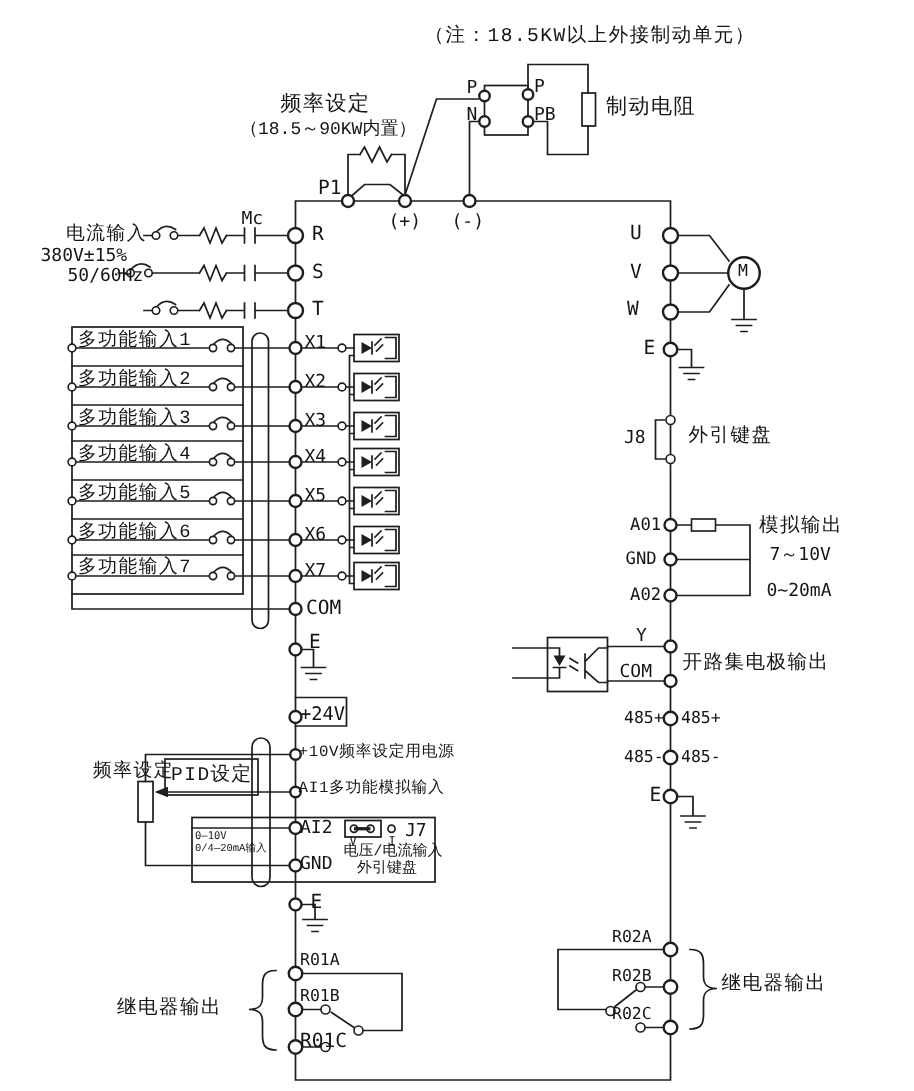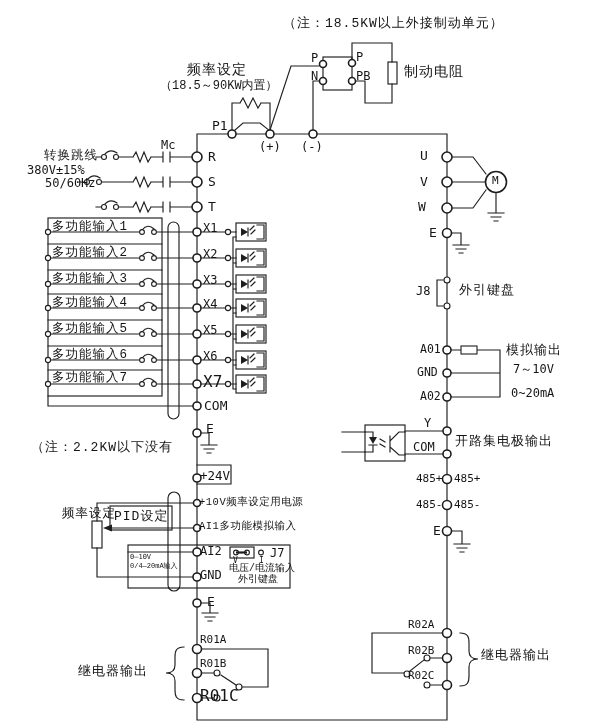--- a/index.html
+++ b/index.html
@@ -278,21 +278,21 @@
 <span class="lbl mono" style="left:212px;top:119px;font-size:13px">P1</span>
 <span class="lbl mono" style="left:259px;top:141px;font-size:12px">(+)</span>
 <span class="lbl mono" style="left:301px;top:141px;font-size:12px">(-)</span>
 
 <span class="lbl mono" style="left:311px;top:52px;font-size:12px">P</span>
 <span class="lbl mono" style="left:311px;top:70px;font-size:12px">N</span>
 <span class="lbl mono" style="left:356px;top:51px;font-size:12px">P</span>
 <span class="lbl mono" style="left:356px;top:70px;font-size:12px">PB</span>
 <span class="lbl cjk" style="left:404px;top:65px;font-size:14px">制动电阻</span>
 
-<span class="lbl cjk" style="left:44px;top:150px;font-size:12.5px">转换跳线</span>
+<span class="lbl cjk" style="left:44px;top:150px;font-size:12.5px">电流输入</span>
 <span class="lbl mono" style="left:27px;top:164px;font-size:12px">380V±15%</span>
 <span class="lbl mono" style="left:45px;top:177px;font-size:12px">50/60Hz</span>
 <span class="lbl mono" style="left:161px;top:139px;font-size:12px">Mc</span>
 <span class="lbl mono" style="left:208px;top:150px;font-size:13px">R</span>
 <span class="lbl mono" style="left:208px;top:175px;font-size:13px">S</span>
 <span class="lbl mono" style="left:208px;top:200px;font-size:13px">T</span>
 
 
 <span class="lbl cjk" style="left:52px;top:221px;font-size:12.5px">多功能输入1</span>
 <span class="lbl cjk" style="left:52px;top:247px;font-size:12.5px">多功能输入2</span>
@@ -301,45 +301,44 @@
 <span class="lbl cjk" style="left:52px;top:323px;font-size:12.5px">多功能输入5</span>
 <span class="lbl cjk" style="left:52px;top:349px;font-size:12.5px">多功能输入6</span>
 <span class="lbl cjk" style="left:52px;top:372px;font-size:12.5px">多功能输入7</span>
 
 <span class="lbl mono" style="left:203px;top:222px;font-size:12px">X1</span>
 <span class="lbl mono" style="left:203px;top:248px;font-size:12px">X2</span>
 <span class="lbl mono" style="left:203px;top:274px;font-size:12px">X3</span>
 <span class="lbl mono" style="left:203px;top:298px;font-size:12px">X4</span>
 <span class="lbl mono" style="left:203px;top:324px;font-size:12px">X5</span>
 <span class="lbl mono" style="left:203px;top:350px;font-size:12px">X6</span>
-<span class="lbl mono" style="left:203px;top:374px;font-size:16px">X7</span>
+<span class="lbl mono" style="left:203px;top:374px;font-size:12px">X7</span>
 
 <span class="lbl mono" style="left:204px;top:399px;font-size:13px">COM</span>
 <span class="lbl mono" style="left:206px;top:422px;font-size:13px">E</span>
-<span class="lbl cjk" style="left:31px;top:441px;font-size:13px">（注：2.2KW以下没有</span>
 <span class="lbl mono" style="left:200px;top:469px;font-size:12.5px">+24V</span>
 
 <span class="lbl cjk" style="left:199px;top:497px;font-size:10.5px;letter-spacing:0.5px">+10V频率设定用电源</span>
 <span class="lbl cjk" style="left:62px;top:508px;font-size:12.5px">频率设定</span>
 <span class="lbl cjk" style="left:114px;top:510px;font-size:13px">PID设定</span>
 <span class="lbl cjk" style="left:199px;top:521px;font-size:10.5px;letter-spacing:0.5px">AI1多功能模拟输入</span>
 <span class="lbl mono" style="left:200px;top:545px;font-size:12px">AI2</span>
 <span class="lbl mono" style="left:200px;top:569px;font-size:12px">GND</span>
 <span class="lbl mono" style="left:130px;top:554px;font-size:7px">0—10V</span>
 <span class="lbl cjk" style="left:130px;top:563px;font-size:7px;letter-spacing:0">0/4—20mA输入</span>
 <span class="lbl mono" style="left:270px;top:547px;font-size:12px">J7</span>
 <span class="lbl mono" style="left:233px;top:557px;font-size:8px">V</span>
 <span class="lbl mono" style="left:259px;top:557px;font-size:8px">I</span>
 <span class="lbl cjk" style="left:229px;top:564px;font-size:10px;letter-spacing:0">电压/电流输入</span>
 <span class="lbl cjk" style="left:238px;top:575px;font-size:10px;letter-spacing:0">外引键盘</span>
 <span class="lbl mono" style="left:207px;top:595px;font-size:13px">E</span>
 
 <span class="lbl mono" style="left:200px;top:634px;font-size:11px">R01A</span>
 <span class="lbl mono" style="left:200px;top:658px;font-size:11px">R01B</span>
-<span class="lbl mono" style="left:200px;top:688px;font-size:16px">R01C</span>
+<span class="lbl mono" style="left:200px;top:688px;font-size:13px">R01C</span>
 <span class="lbl cjk" style="left:78px;top:665px;font-size:13px">继电器输出</span>
 
 <span class="lbl mono" style="left:420px;top:149px;font-size:13px">U</span>
 <span class="lbl mono" style="left:420px;top:175px;font-size:13px">V</span>
 <span class="lbl mono" style="left:418px;top:200px;font-size:13px">W</span>
 <span class="lbl mono" style="left:492px;top:175px;font-size:11px">M</span>
 <span class="lbl mono" style="left:429px;top:226px;font-size:13px">E</span>
 
 <span class="lbl mono" style="left:416px;top:285px;font-size:12px">J8</span>
 <span class="lbl cjk" style="left:459px;top:284px;font-size:13px">外引键盘</span>

